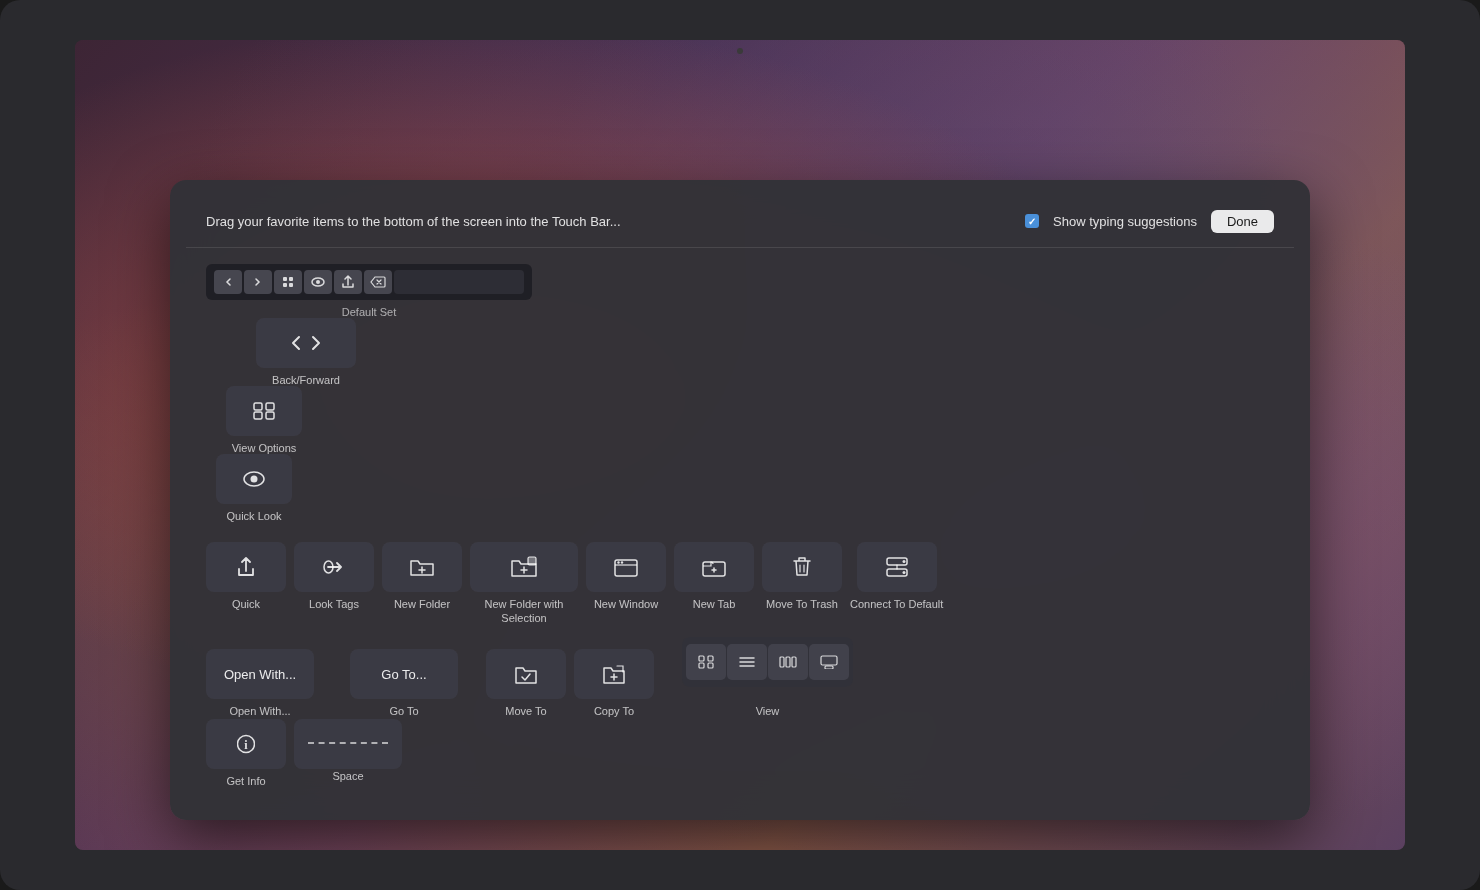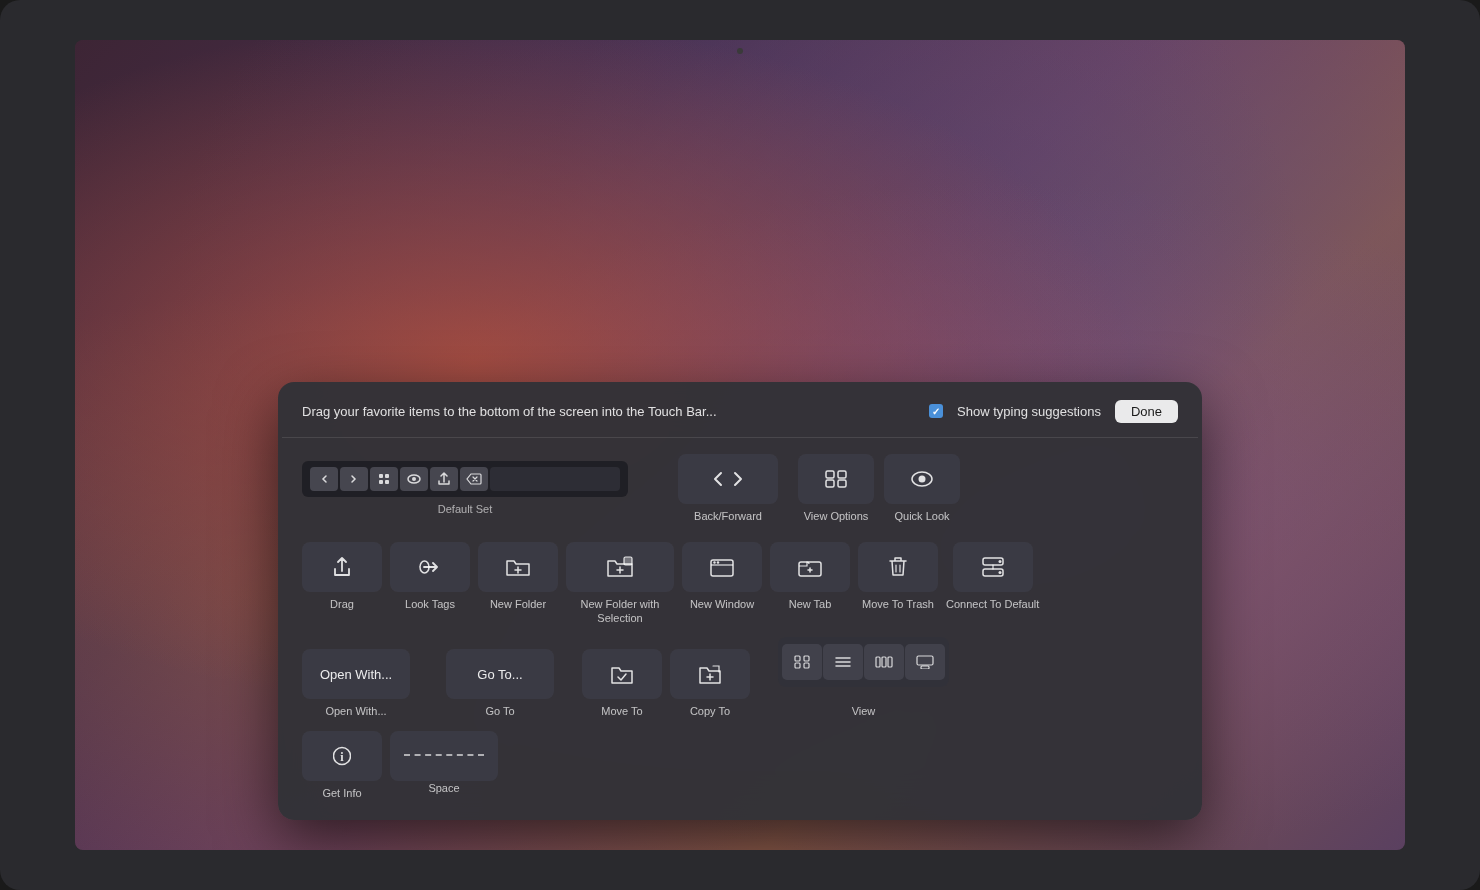--- a/index.html
+++ b/index.html
@@ -55,24 +55,24 @@
       background: #3a3a3a;
       border-radius: 50%;
     }
 
     
     .customize-panel {
       position: absolute;
       bottom: 30px;
       left: 50%;
       transform: translateX(-50%);
-      width: 924px;
+      width: 1140px;
       background: rgba(50, 50, 55, 0.97);
       border-radius: 16px;
-      padding: 4px;
+      padding: 16px;
       box-shadow: 0 20px 60px rgba(0,0,0,0.6);
       backdrop-filter: blur(20px);
     }
 
     .panel-header {
       display: flex;
       align-items: center;
       justify-content: space-between;
       padding: 14px 20px;
       border-bottom: 1px solid rgba(255,255,255,0.1);
@@ -127,23 +127,24 @@
       text-align: right;
     }
 
     .panel-content {
       padding: 16px 20px;
     }
 
     
     .touchbar-row {
       display: flex;
-      align-items: center;
+      align-items: flex-start;
       gap: 0;
       margin-bottom: 20px;
+      flex-direction: column;
     }
 
     .touchbar-default {
       display: flex;
       flex-direction: column;
       align-items: center;
       gap: 6px;
     }
 
     .touchbar-bar {
@@ -460,21 +461,21 @@
           </div>
 
           <div class="items-row" style="margin-bottom:12px;">
 
             <div class="grid-item">
               <div class="grid-btn">
                 <svg width="16" height="20" viewBox="0 0 16 20">
                     <path d="M8 1v13M4 5L8 1l4 4M1 12v6h14v-6" stroke="rgba(255,255,255,0.85)" stroke-width="1.8" fill="none" stroke-linecap="round" stroke-linejoin="round"></path>
                   </svg>
               </div>
-              <span class="grid-label">Drag</span>
+              <span class="grid-label">Quick</span>
             </div>
 
             <div class="grid-item">
               <div class="grid-btn">
                 <svg width="22" height="16" viewBox="0 0 22 16">
                   <path d="M5 8h12M14 4l4 4-4 4" stroke="rgba(255,255,255,0.85)" stroke-width="1.8" fill="none" stroke-linecap="round" stroke-linejoin="round"></path>
                   <rect x="1" y="2" width="9" height="12" rx="6" stroke="rgba(255,255,255,0.85)" stroke-width="1.5" fill="none"></rect>
                 </svg>
               </div>
               <span class="grid-label">Look Tags</span>
@@ -542,21 +543,21 @@
                   <rect x="1" y="13" width="20" height="7" rx="2" stroke="rgba(255,255,255,0.85)" stroke-width="1.5" fill="none"></rect>
                   <circle cx="18" cy="5.5" r="1.5" fill="rgba(255,255,255,0.85)"></circle>
                   <circle cx="18" cy="16.5" r="1.5" fill="rgba(255,255,255,0.85)"></circle>
                   <line x1="11" y1="9" x2="11" y2="13" stroke="rgba(255,255,255,0.85)" stroke-width="1.2" stroke-linecap="round"></line>
                 </svg>
               </div>
               <span class="grid-label">Connect To Default</span>
             </div>
           </div>
 
-          <div class="items-row" style="margin-bottom:12px; align-items:flex-end;">
+          <div class="items-row" style="align-items:flex-end;">
 
             <div class="grid-item">
               <div class="grid-btn-text">Open With...</div>
               <span class="grid-label">Open With...</span>
             </div>
 
             <div style="width:20px;"></div>
 
             <div class="grid-item">
               <div class="grid-btn-text">Go To...</div>

